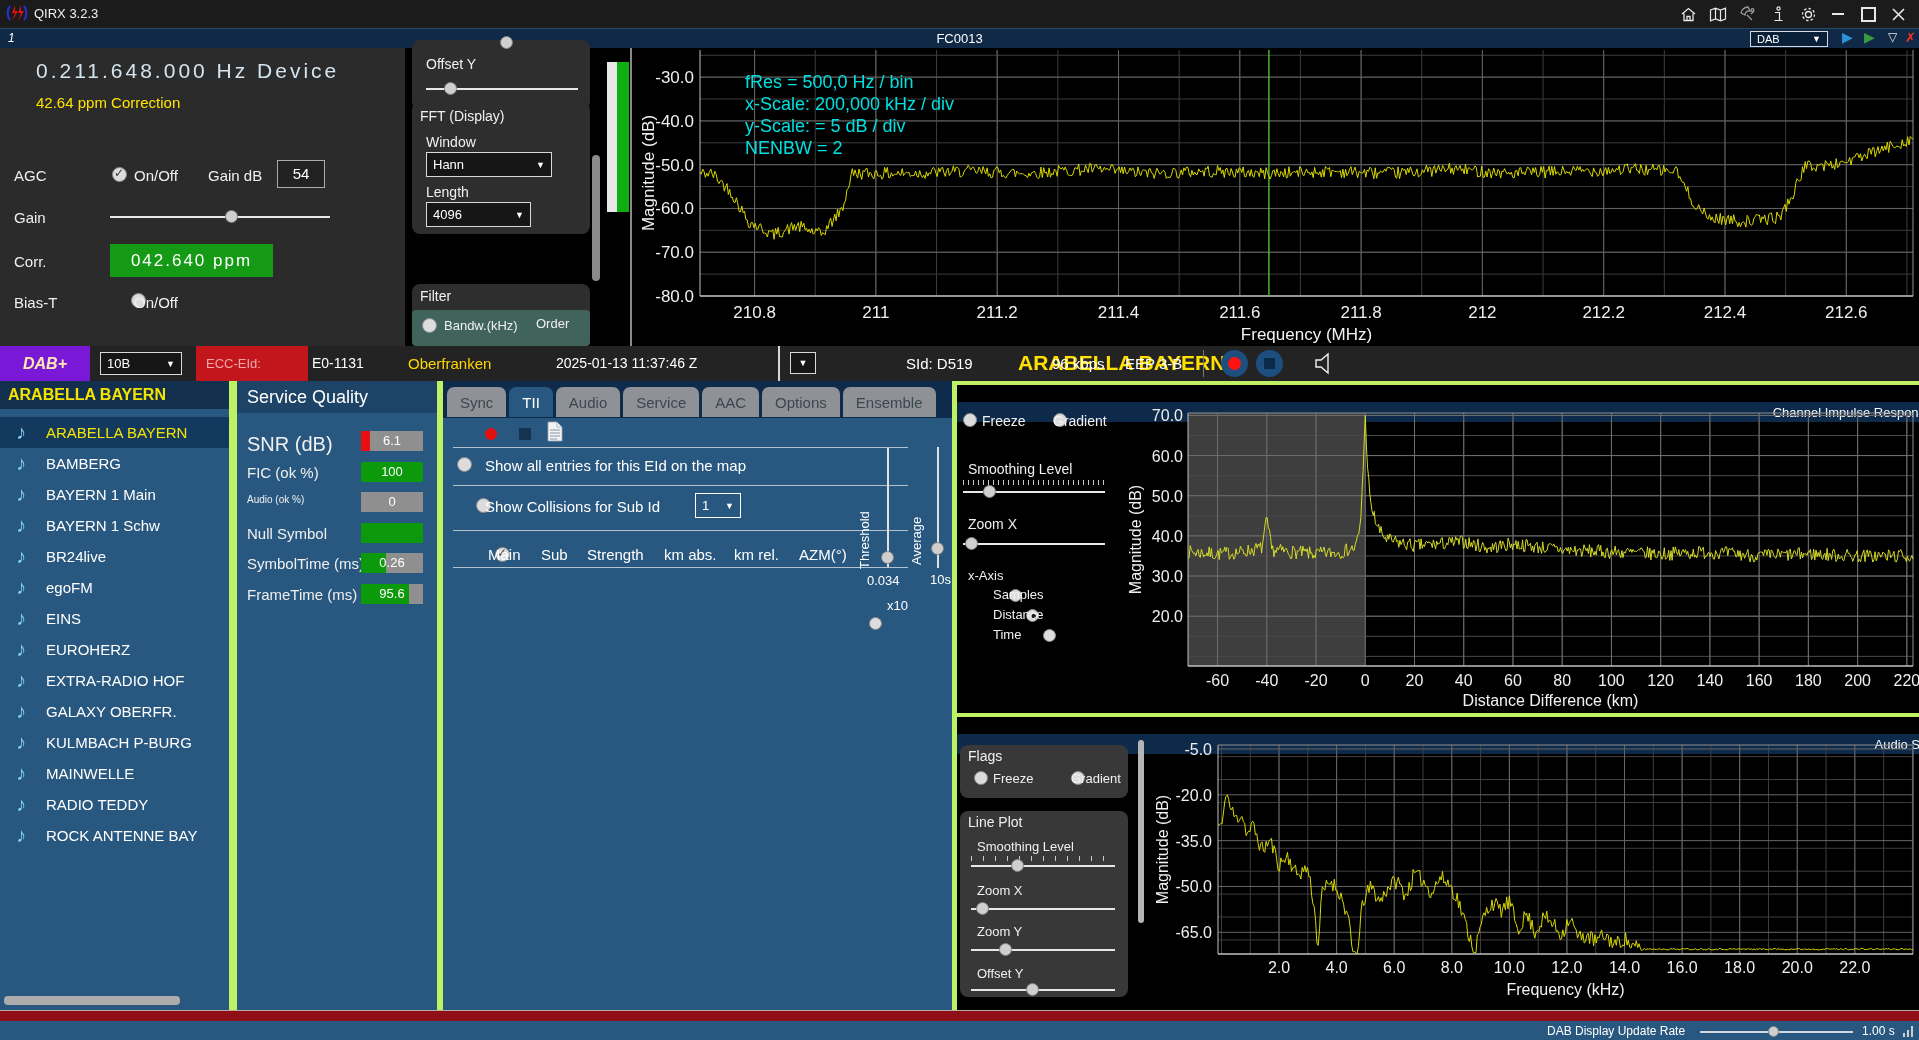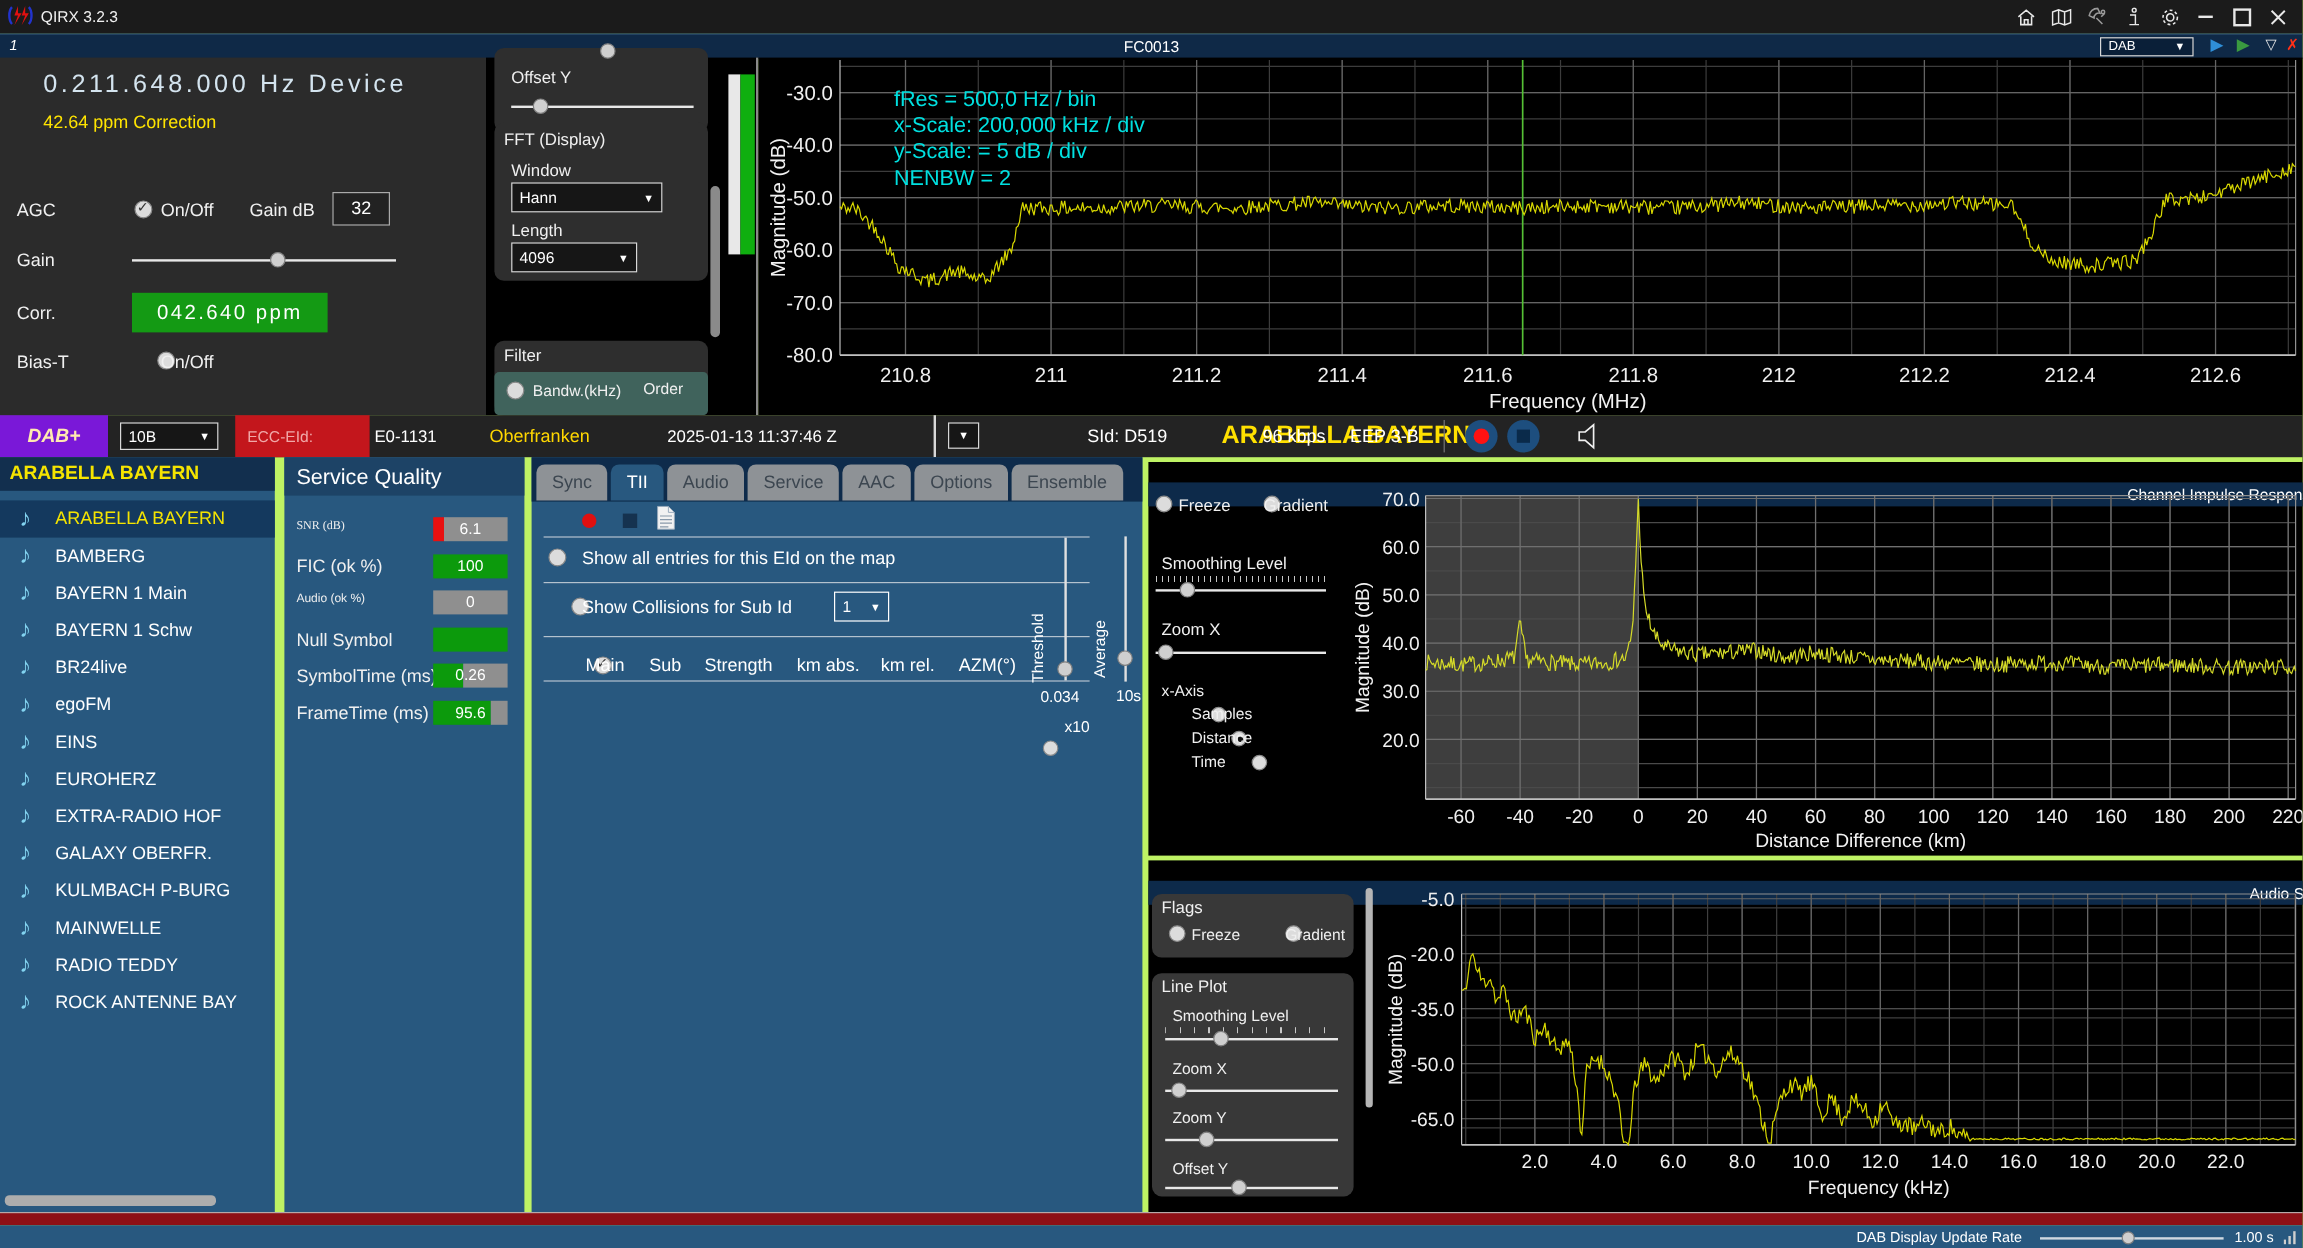--- a/index.html
+++ b/index.html
@@ -110,21 +110,21 @@
     <span class="abs plot-x" style="left:1905px;top:1px;font-size:13px">✗</span>
   </div>
 
   <div id="rxpanel" class="abs">
     <div class="abs" style="left:36px;top:11px;font-size:21px;letter-spacing:3px;color:#d4e4ef">0.211.648.000 Hz Device</div>
     <div class="abs" style="left:36px;top:46px;font-size:15px;color:#ffe400">42.64 ppm Correction</div>
     <div class="lbl" style="left:14px;top:119px;font-size:15px">AGC</div>
     <span class="radio checked abs" style="left:112px;top:119px"></span>
     <div class="lbl" style="left:134px;top:119px;font-size:15px">On/Off</div>
     <div class="lbl" style="left:208px;top:119px;font-size:15px">Gain dB</div>
-    <div class="abs" style="left:277px;top:112px;width:46px;height:26px;border:1px solid #aaa;background:#222;text-align:center;line-height:26px;font-size:15px">32</div>
+    <div class="abs" style="left:277px;top:112px;width:46px;height:26px;border:1px solid #aaa;background:#222;text-align:center;line-height:26px;font-size:15px">54</div>
     <div class="lbl" style="left:14px;top:161px;font-size:15px">Gain</div>
     <div class="slider-track" style="left:110px;top:168px;width:220px">
         <span class="thumb" style="left:115px;top:-6px"></span>
       </div>
     <div class="lbl" style="left:14px;top:205px;font-size:15px">Corr.</div>
     <div class="abs" style="left:110px;top:196px;width:163px;height:33px;background:#149a14;text-align:center;line-height:33px;font-size:17px;letter-spacing:2px">042.640 ppm</div>
     <div class="lbl" style="left:14px;top:246px;font-size:15px">Bias-T</div>
     <span class="radio abs" style="left:112px;top:245px"></span>
     <div class="lbl" style="left:134px;top:246px;font-size:15px">On/Off</div>
   </div>
@@ -334,21 +334,21 @@
           <span style="margin-left: 16px; width: 30px; font-size: 20px; color: rgb(130, 211, 240);">♪</span>
           <span style="font-size: 15px; color: rgb(255, 255, 255);">ROCK ANTENNE BAY</span>
         </div>
       </div>
     <div class="abs" style="left:4px;top:615px;width:176px;height:9px;border-radius:4px;background:#adadad"></div>
   </div>
 
   <div class="abs bluepanel" style="left:237px;top:381px;width:200px;height:629px">
     <div class="abs" style="left:0;top:0;width:200px;height:32px;background:#1d4366;line-height:32px;padding-left:10px;box-sizing:border-box;font-size:18px">Service Quality</div>
     <div id="sq-rows">
-        <div class="lbl" style="left: 10px; top: 52px; font-size: 10px; font-family: Liberation Serif, serif;">SNR (dB)</div>
+        <div class="lbl" style="left: 10px; top: 52px; font-size: 20px;">SNR (dB)</div>
         <div style="position: absolute; left: 124px; top: 50px; width: 62px; height: 20px; white-space: nowrap; font-size: 0px;"><span class="sqseg" style="width: 8.68px; background: rgb(232, 16, 16);"></span><span class="sqseg" style="width: 53.32px; background: rgb(143, 143, 143);"></span><span style="position: absolute; left: 0px; top: 2px; width: 62px; text-align: center; font-size: 13px; color: rgb(255, 255, 255);">6.1</span></div>
         <div class="lbl" style="left: 10px; top: 82.6px; font-size: 15px;">FIC (ok %)</div>
         <div style="position: absolute; left: 124px; top: 80.6px; width: 62px; height: 20px; white-space: nowrap; font-size: 0px;"><span class="sqseg" style="width: 62px; background: rgb(12, 154, 12);"></span><span style="position: absolute; left: 0px; top: 2px; width: 62px; text-align: center; font-size: 13px; color: rgb(255, 255, 255);">100</span></div>
         <div class="lbl" style="left: 10px; top: 113.2px; font-size: 10px;">Audio (ok %)</div>
         <div style="position: absolute; left: 124px; top: 111.2px; width: 62px; height: 20px; white-space: nowrap; font-size: 0px;"><span class="sqseg" style="width: 62px; background: rgb(143, 143, 143);"></span><span style="position: absolute; left: 0px; top: 2px; width: 62px; text-align: center; font-size: 13px; color: rgb(255, 255, 255);">0</span></div>
         <div class="lbl" style="left: 10px; top: 143.8px; font-size: 15px;">Null Symbol</div>
         <div style="position: absolute; left: 124px; top: 141.8px; width: 62px; height: 20px; white-space: nowrap; font-size: 0px;"><span class="sqseg" style="width: 62px; background: rgb(12, 154, 12);"></span><span style="position: absolute; left: 0px; top: 2px; width: 62px; text-align: center; font-size: 13px; color: rgb(255, 255, 255);"></span></div>
         <div class="lbl" style="left: 10px; top: 174.4px; font-size: 15px;">SymbolTime (ms)</div>
         <div style="position: absolute; left: 124px; top: 172.4px; width: 62px; height: 20px; white-space: nowrap; font-size: 0px;"><span class="sqseg" style="width: 24.8px; background: rgb(12, 154, 12);"></span><span class="sqseg" style="width: 37.2px; background: rgb(143, 143, 143);"></span><span style="position: absolute; left: 0px; top: 2px; width: 62px; text-align: center; font-size: 13px; color: rgb(255, 255, 255);">0.26</span></div>
         <div class="lbl" style="left: 10px; top: 205px; font-size: 15px;">FrameTime (ms)</div>

